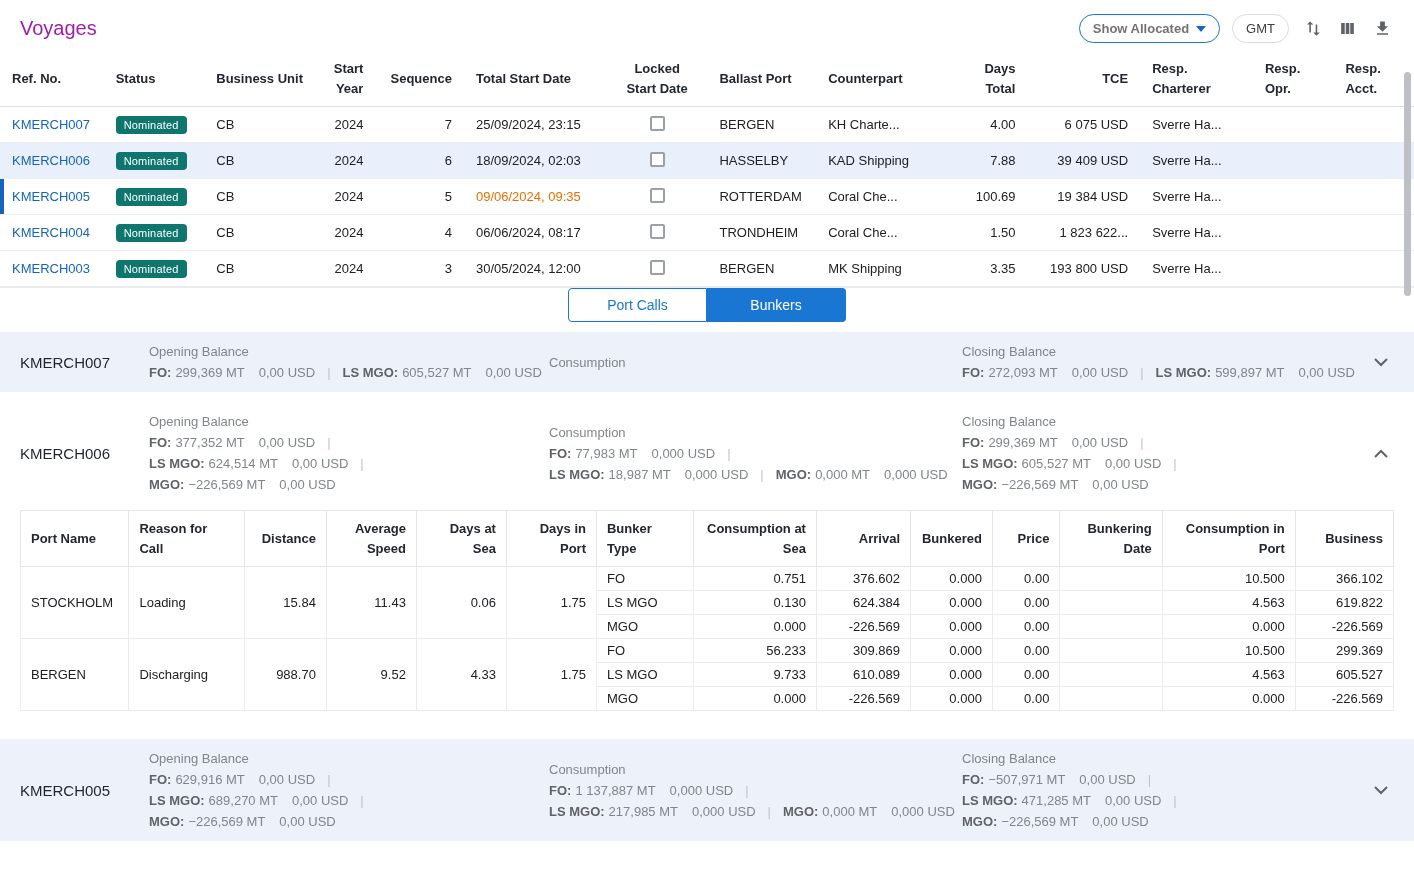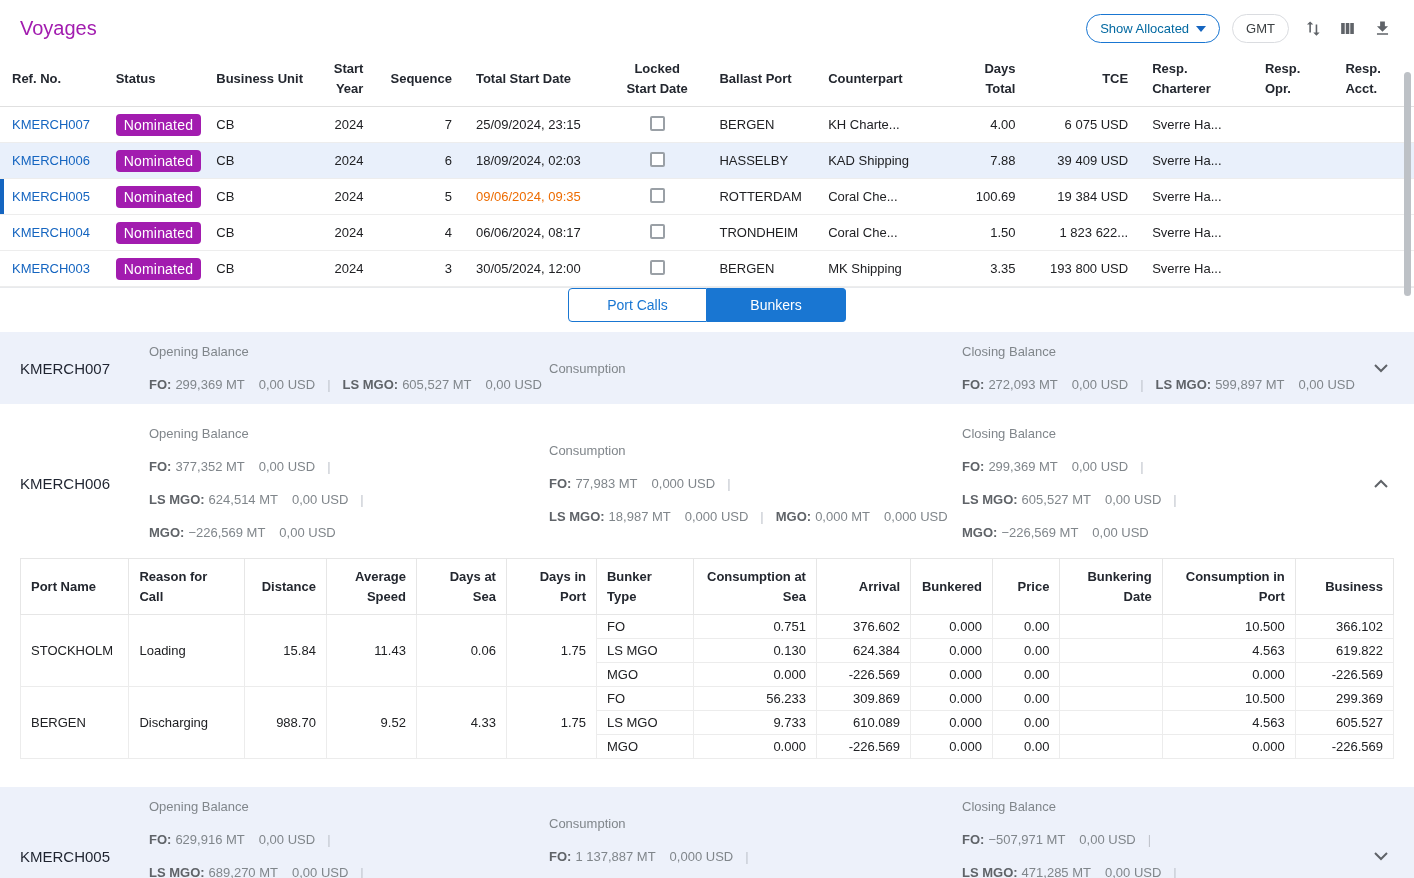--- a/index.html
+++ b/index.html
@@ -8,31 +8,31 @@
     width: 1414px; min-height: 878px;
     font-family: "Liberation Sans", sans-serif;
     color: #202124; font-size: 13px;
   }
   
   .card { background:#fff; position:relative; border-bottom:1px solid #e8eaed; }
   .card-header { display:flex; justify-content:space-between; align-items:center; padding:14px 20px 8px; }
   .page-title { font-size:20px; font-weight:400; color:#a21caf; }
   .controls { display:flex; align-items:center; gap:12px; }
   .pill { display:inline-flex; align-items:center; gap:7px; border-radius:16px; padding:6px 13px; background:#fff; font-size:13px; cursor:pointer; font-family:inherit; }
-  .pill-blue { border:1px solid #1976d2; color:#0369a1; font-weight:400; }
+  .pill-blue { border:1px solid #1976d2; color:#737373; font-weight:700; }
   .pill-gray { border:1px solid #dadce0; color:#3c4043; font-weight:500; }
   .icon-btn { border:none; background:none; padding:2px; cursor:pointer; line-height:0; }
   
   table.voyages { width:100%; border-collapse:collapse; table-layout:fixed;padding-left:25px; }
   .voyages th { font-size:13px; font-weight:700; color:#23272f; text-align:left; padding:8px 12px; vertical-align:middle; border-bottom:1px solid #e0e0e0; line-height:1.5; }
   .voyages td { font-size:13px; padding:0 12px; height:36px; border-bottom:1px solid #ededed; vertical-align:middle; white-space:nowrap; overflow:hidden; }
   .voyages th.num, .voyages td.num { text-align:right; }
   .voyages th.ctr, .voyages td.ctr { text-align:center; }
   a.ref-link { color:#1565c0; text-decoration:none; cursor:pointer; }
-  .badge { display:inline-block; background:#a21caf; color:#fff; font-size:14px; font-weight:500; padding:3px 8px; border-radius:4px; letter-spacing:.2px; }
+  .badge { display:inline-block; background:#0f766e; color:#fff; font-size:11px; font-weight:500; padding:3px 8px; border-radius:4px; letter-spacing:.2px; }
   .checkbox { display:inline-block; width:15px; height:15px; border:2px solid #9aa0a6; border-radius:2px; background:#fff; cursor:pointer; }
   tr.hl { background:#e9f0fb; }
   tr.sel { box-shadow: inset 4px 0 0 #1565c0; }
   .date-warn { color:#ed6c02; }
   .vscrollbar { position:absolute; right:3px; top:72px; width:7px; height:224px; border-radius:4px; background:#bdc1c6; cursor:pointer; }
   
   .loadmore-row { display:flex; justify-content:center; margin:15px 0 13px; }
   .btn-loadmore { border:1px solid #e0e0e0; background:#fff; color:#9aa0a6; font-size:13px; padding:9px 17px; border-radius:4px; cursor:pointer; font-family:inherit; }
   .tabs { display:flex; justify-content:center; margin-bottom:8px; }
   .tab { width:139px; padding:8px 0; font-size:14px; text-align:center; cursor:pointer; border:1px solid #1976d2; background:#fff; color:#1976d2; font-family:inherit; }
@@ -43,21 +43,21 @@
   .bsection { background:#edf1fa; margin-top:10px; }
   .bsection.expanded { background:#fff; }
   .bsummary { display:flex; align-items:center; padding:12px 20px; cursor:pointer; }
   .bref { width:129px; flex:none; font-size:15px; color:#1f2430; }
   .bcol { display:flex; flex-direction:column; gap:6px; }
   .bcol-opening { width:400px; flex:none; }
   .bcol-consumption { width:413px; flex:none; }
   .bcol-closing { width:400px; flex:none; }
   .btitle { font-size:13px; color:#80868b; }
   .bitems { display:flex; flex-wrap:wrap; row-gap:6px; font-size:13px; align-items:baseline; }
-  .bitem { white-space:nowrap;margin-top:12px; }
+  .bitem { white-space:nowrap; }
   .bitem:not(:last-child)::after { content:"|"; color:#c0c4cc; margin:0 12px; }
   .blabel { color:#5f6368; font-weight:700; margin-right:4px; }
   .bqty { color:#80868b; margin-right:14px; }
   .busd { color:#80868b; }
   .chev { margin-left:auto; border:none; background:none; cursor:pointer; padding:6px; line-height:0; }
   
   .ptable-wrap { padding:6px 20px 18px; }
   table.ptable { width:100%; border-collapse:collapse; table-layout:fixed; font-size:13px; }
   .ptable th { font-weight:700; color:#23272f; padding:8px 10px; text-align:left; border:1px solid #e6e6e6; line-height:1.5; vertical-align:middle; background:#fff; }
   .ptable td { padding:4px 10px; border:1px solid #ececec; height:24px; white-space:nowrap; overflow:hidden; }

